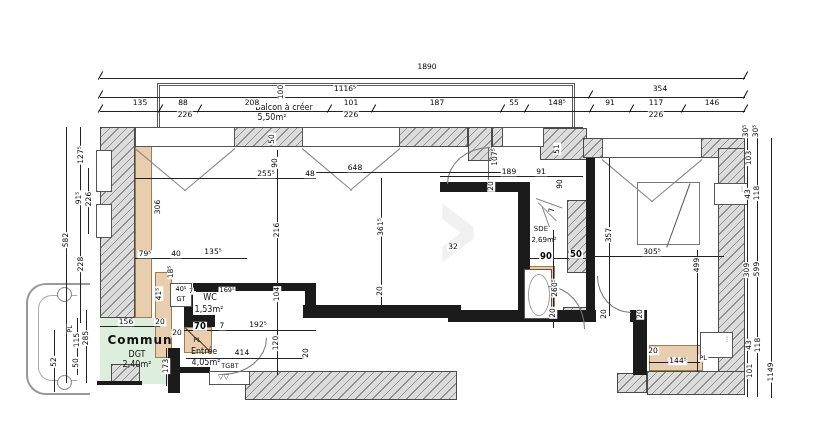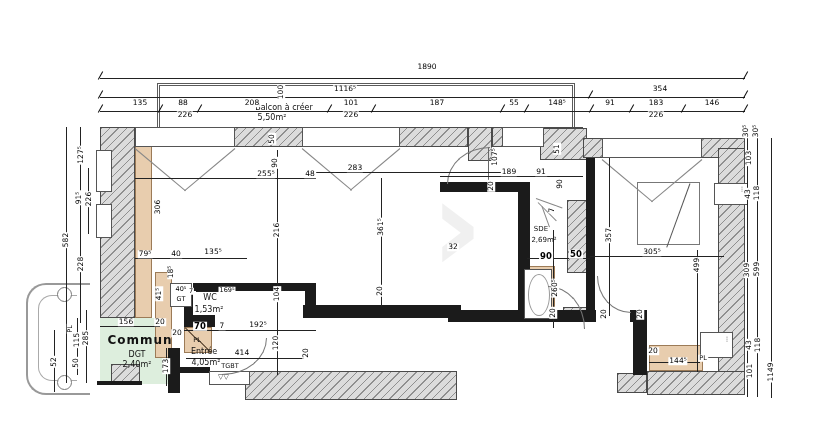--- a/index.html
+++ b/index.html
@@ -174,21 +174,21 @@
   <span class="dim" style="left:660px;top:89px;">354</span>
 
   <span class="dim" style="left:140px;top:103px;">135</span>
   <span class="dim" style="left:183px;top:103px;">88</span>
   <span class="dim" style="left:252px;top:103px;">208</span>
   <span class="dim" style="left:351px;top:103px;">101</span>
   <span class="dim" style="left:437px;top:103px;">187</span>
   <span class="dim" style="left:514px;top:103px;">55</span>
   <span class="dim" style="left:557px;top:103px;">148⁵</span>
   <span class="dim" style="left:610px;top:103px;">91</span>
-  <span class="dim" style="left:656px;top:103px;">183</span>
+  <span class="dim" style="left:656px;top:103px;">117</span>
   <span class="dim" style="left:712px;top:103px;">146</span>
 
   <span class="dim" style="left:185px;top:115px;">226</span>
   <span class="dim" style="left:351px;top:115px;">226</span>
   <span class="dim" style="left:656px;top:115px;">226</span>
 
   <span class="dim v" style="left:281px;top:92px;">100</span>
   <span class="dim v" style="left:272px;top:139px;">50</span>
   <span class="dim v" style="left:275px;top:163px;">90</span>
 
@@ -214,21 +214,21 @@
   <span class="dim v" style="left:758px;top:345px;">118</span>
   <span class="dim v" style="left:750px;top:371px;">101</span>
   <span class="dim v" style="left:771px;top:372px;">1149</span>
 
   <span class="dim" style="left:266px;top:174px;">255⁵</span>
   <span class="dim" style="left:310px;top:174px;">48</span>
   <span class="dim v" style="left:158px;top:207px;">306</span>
   <span class="dim v" style="left:277px;top:230px;">216</span>
   <span class="dim v" style="left:277px;top:294px;">104</span>
 
-  <span class="dim" style="left:355px;top:168px;">283</span>
+  <span class="dim" style="left:355px;top:168px;">648</span>
   <span class="dim v" style="left:381px;top:227px;">361⁵</span>
   <span class="dim v" style="left:380px;top:291px;">20</span>
   <span class="dim" style="left:453px;top:247px;">32</span>
 
   <span class="dim" style="left:509px;top:172px;">189</span>
   <span class="dim" style="left:541px;top:172px;">91</span>
   <span class="dim v" style="left:495px;top:157px;">107⁵</span>
   <span class="dim v" style="left:491px;top:186px;">20</span>
   <span class="dim v" style="left:557px;top:149px;">51</span>
   <span class="dim v" style="left:560px;top:184px;">90</span>

